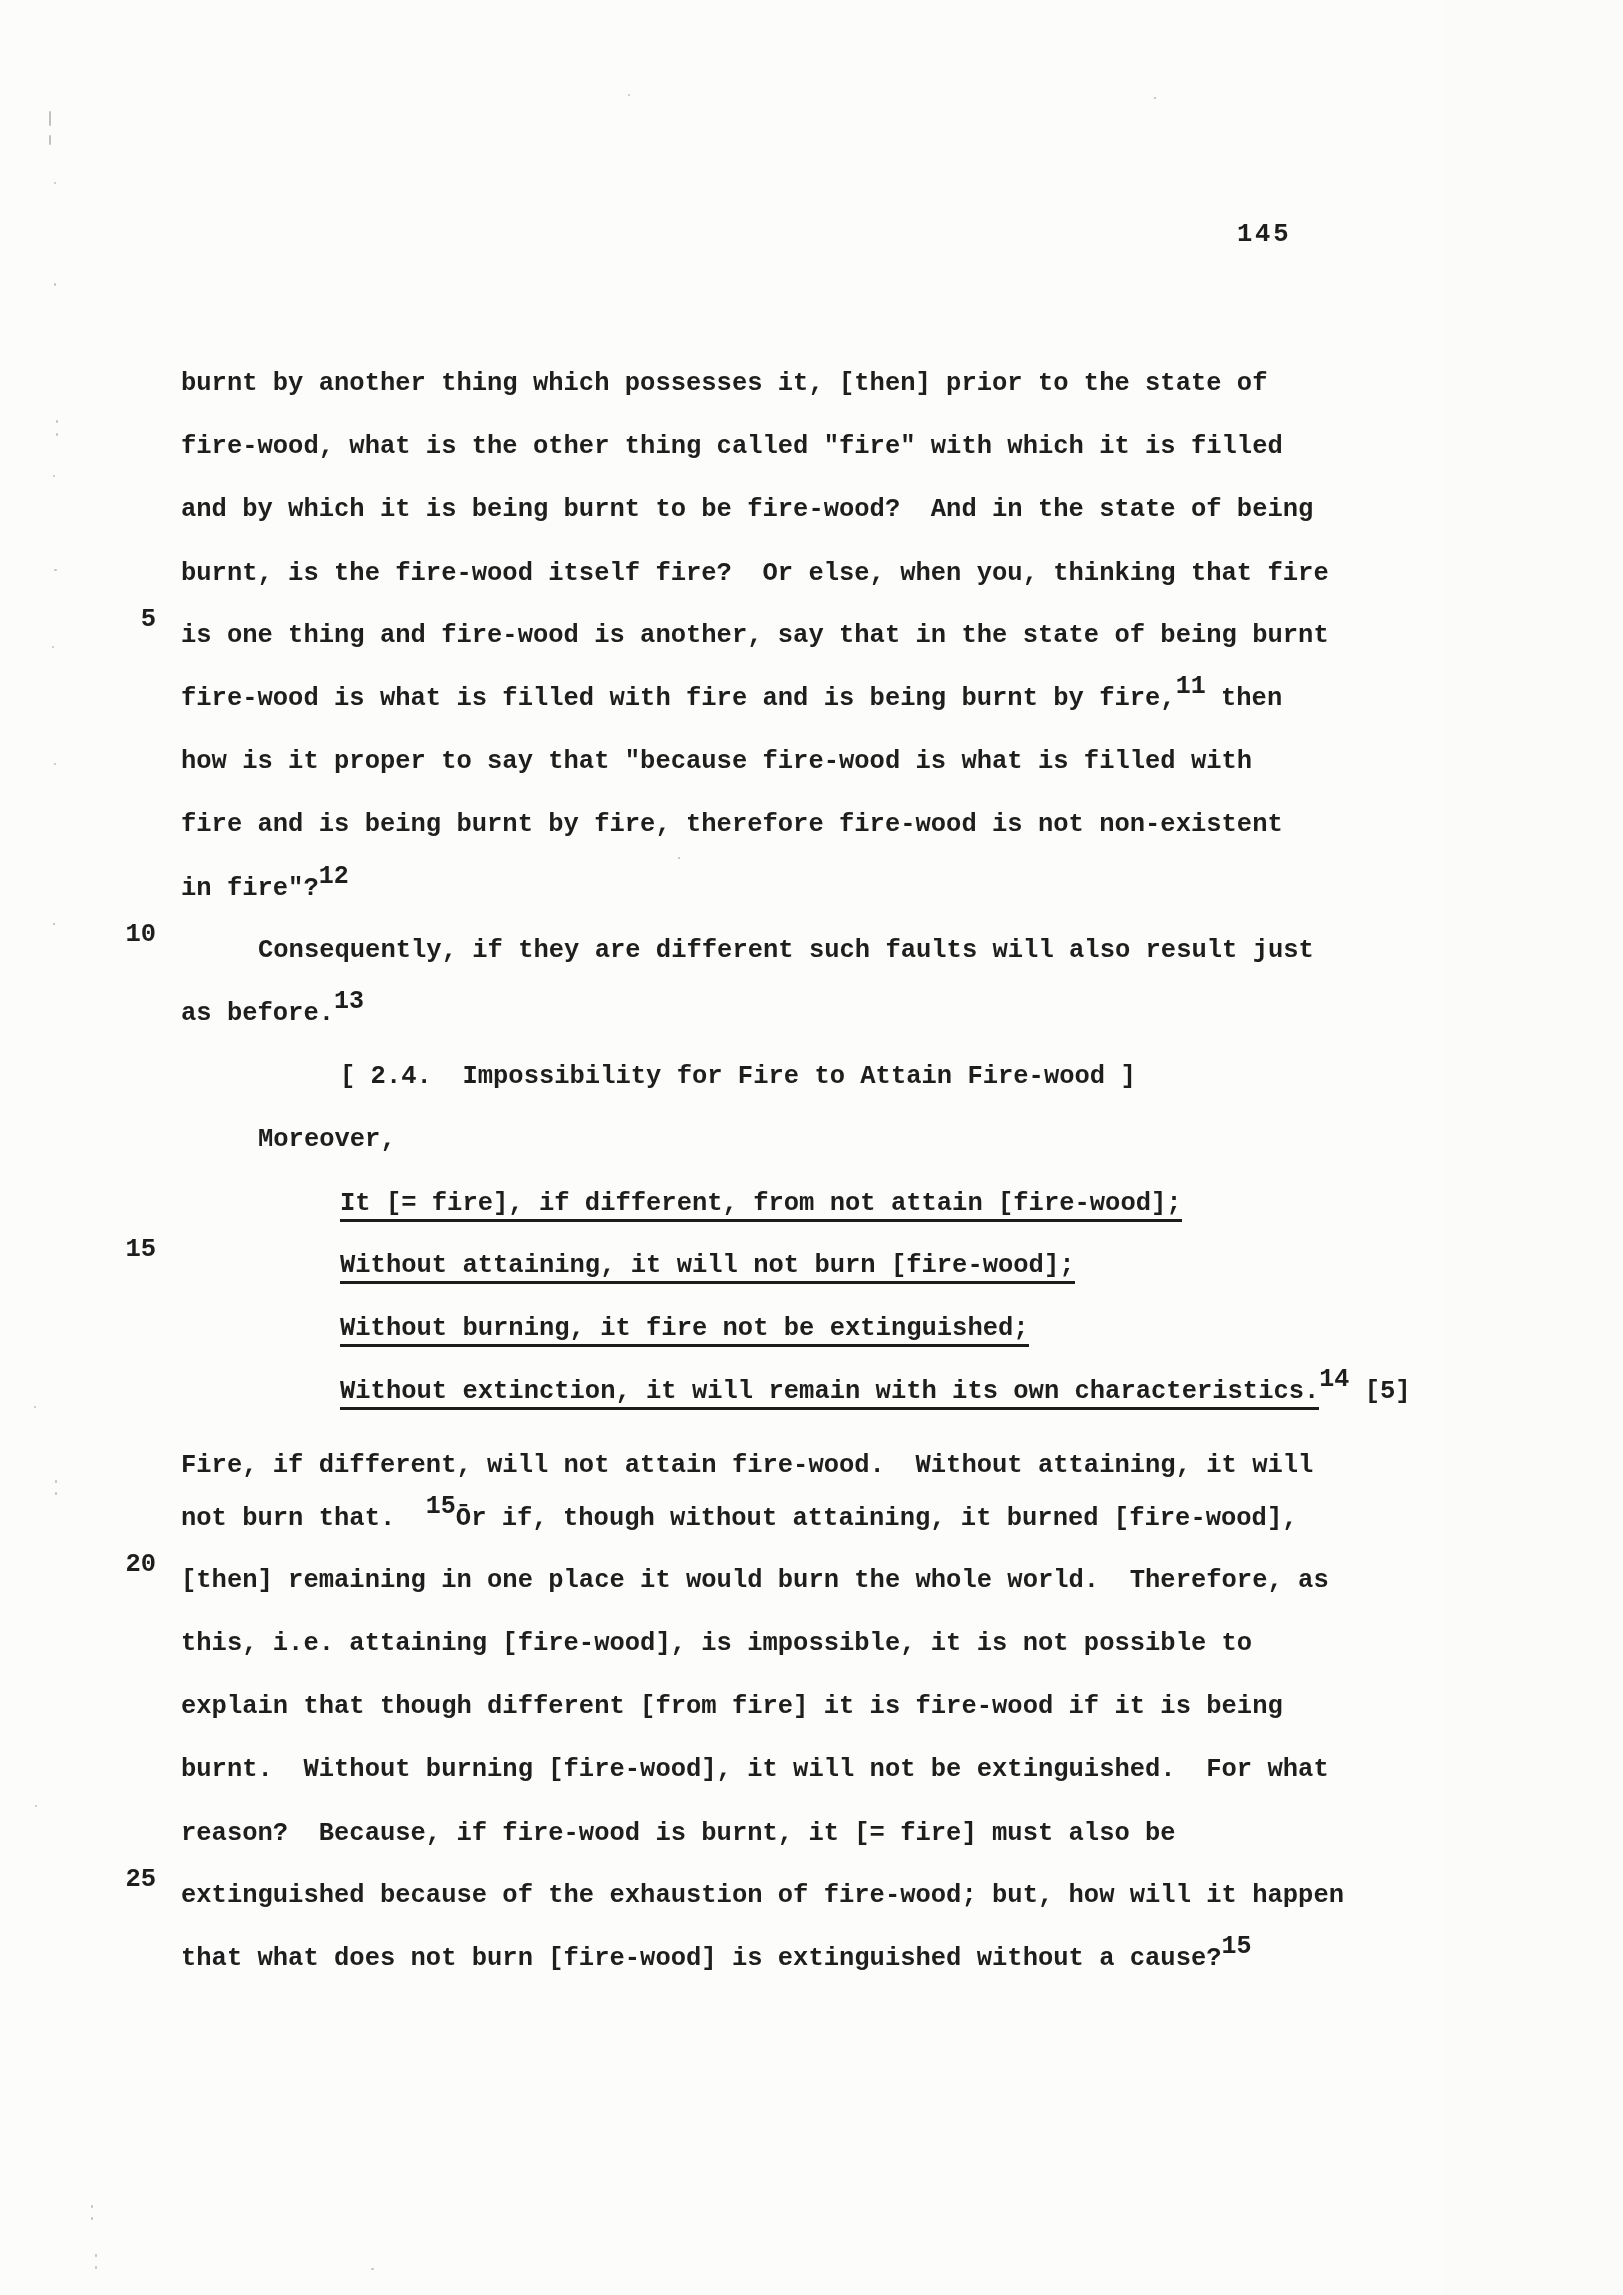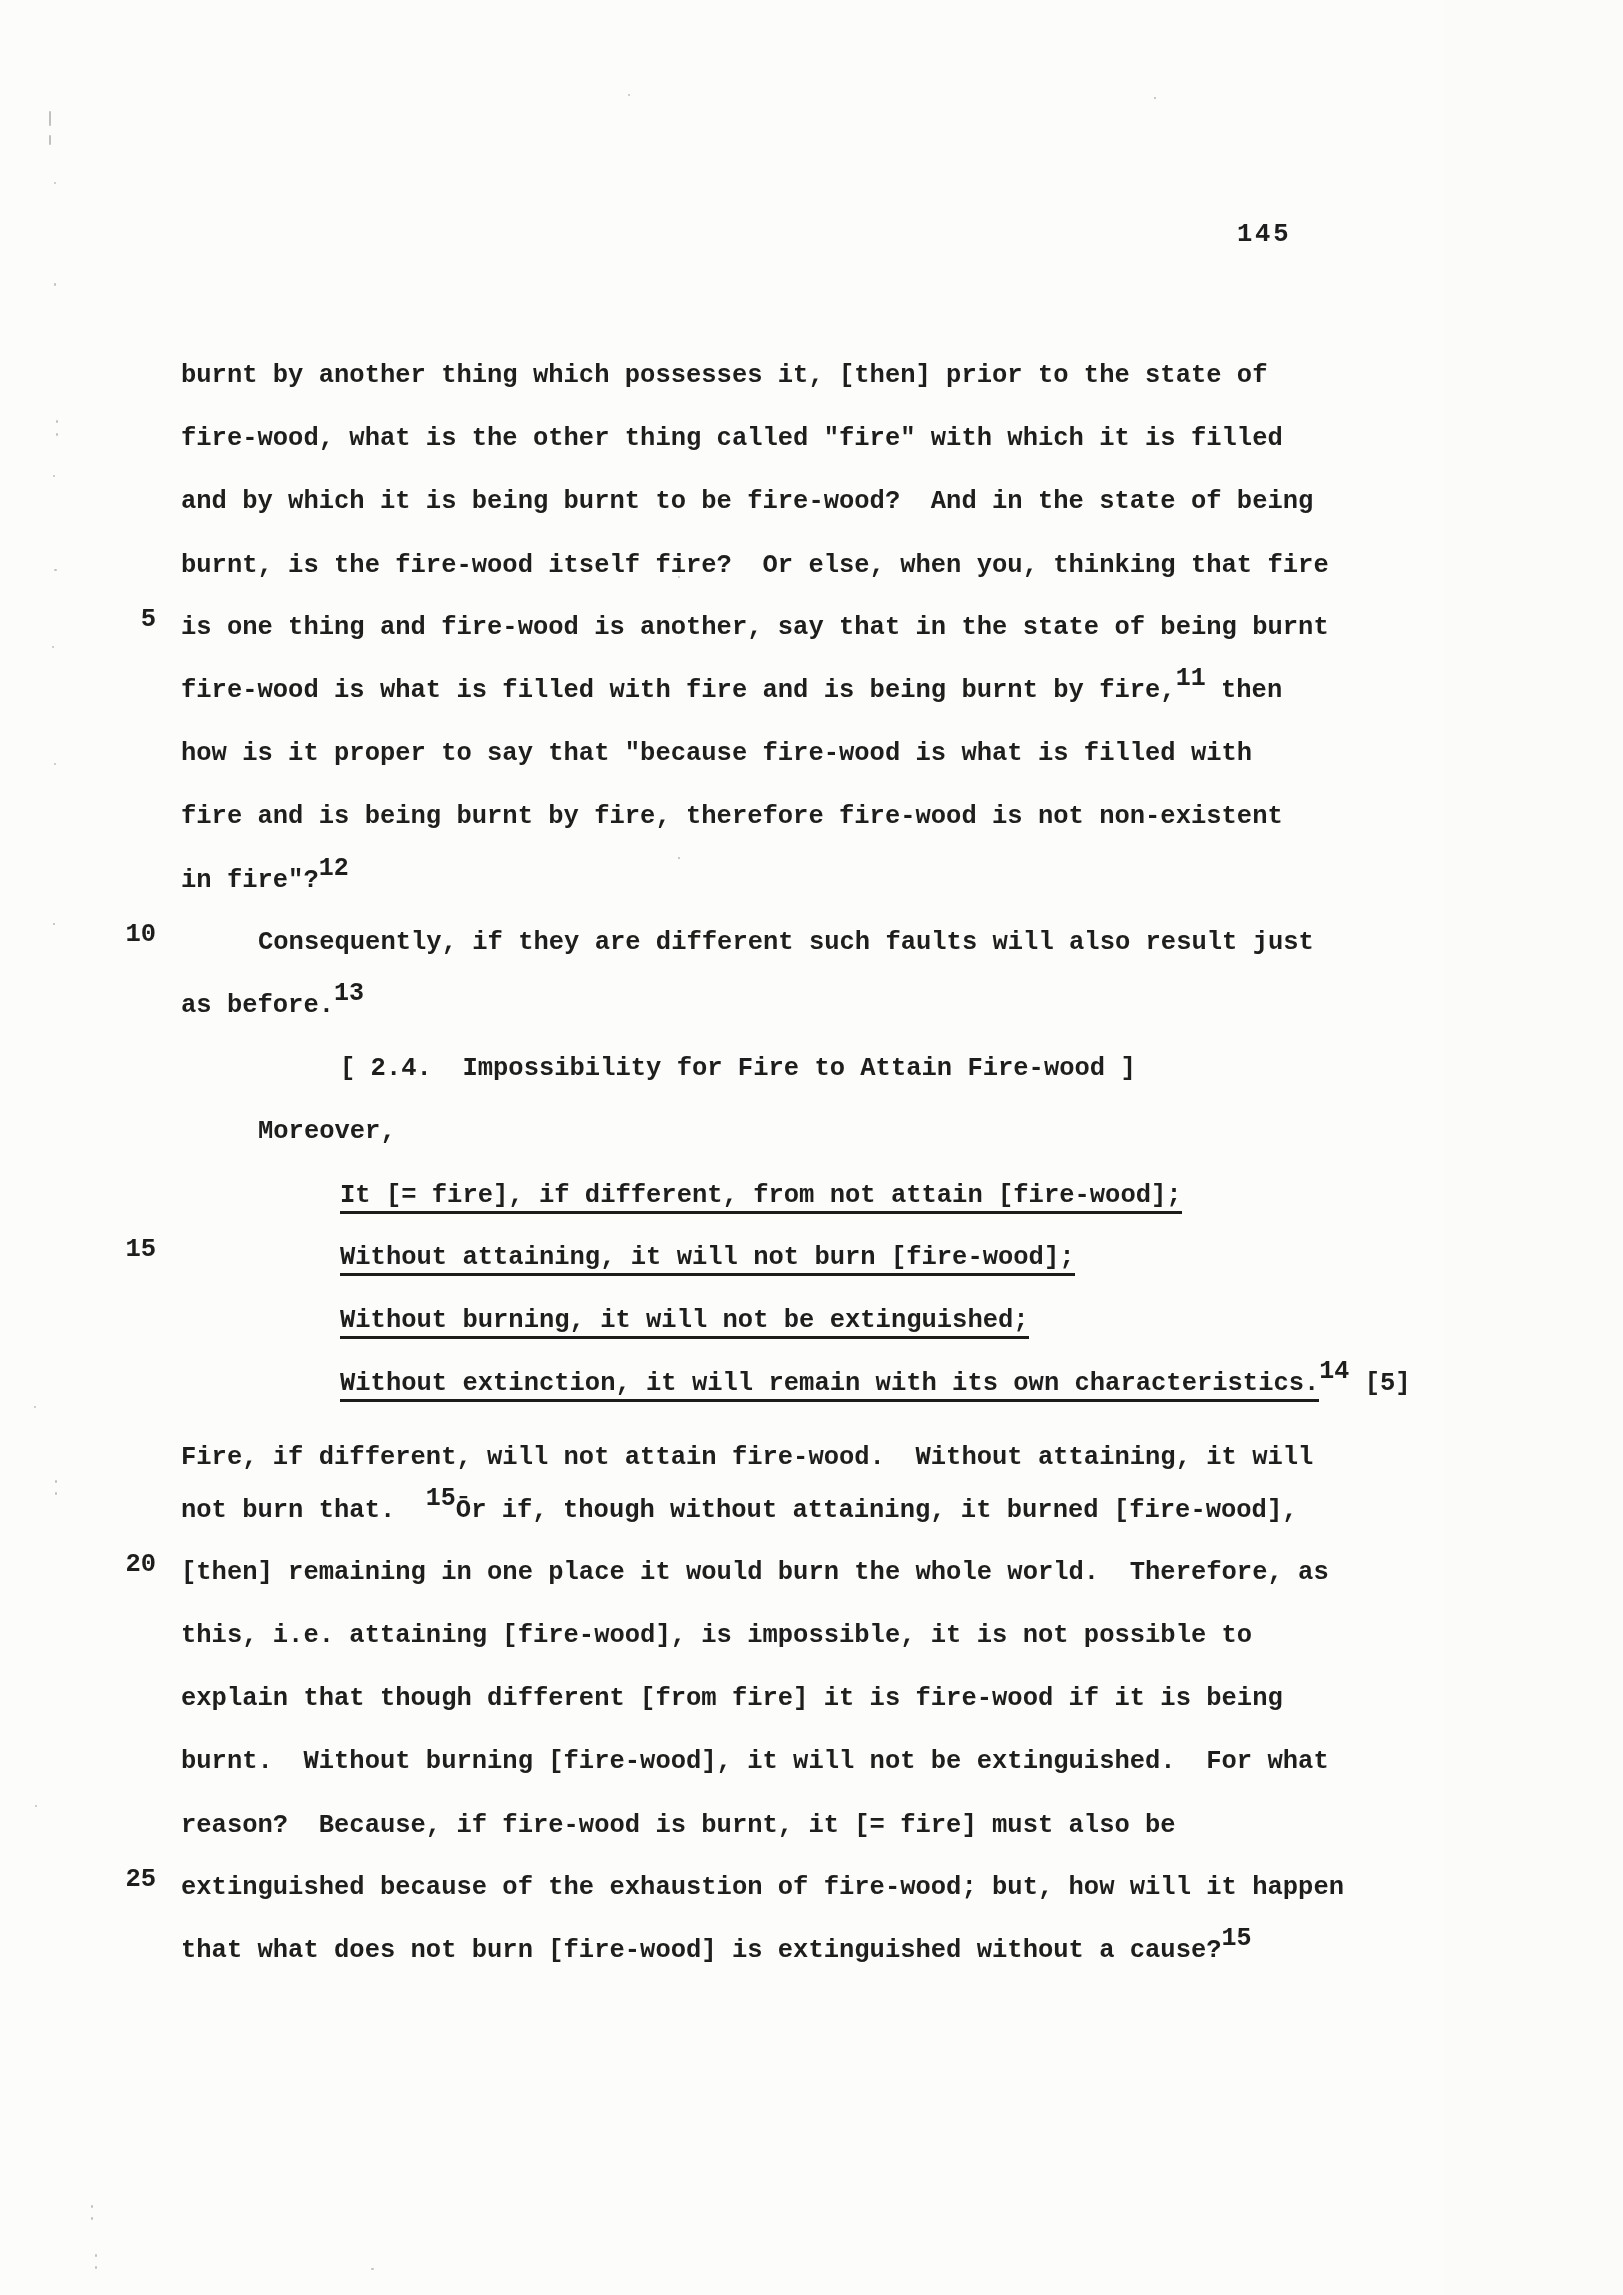--- a/index.html
+++ b/index.html
@@ -37,21 +37,21 @@
   .no {
     position: absolute;
     left: 113px;
     top: 0;
     width: 43px;
     text-align: right;
     white-space: pre;
   }
   .txt {
     position: absolute;
-    top: 8px;
+    top: 16px;
     left: 181px;
     white-space: pre;
     text-align: right;
   }
   .indent-para .txt  { left: 258px; }
   .indent-verse .txt { left: 340px; }
   .sup {
     position: relative;
     top: -12.5px;
     font-size: 25px;
@@ -118,21 +118,21 @@
         <span class="txt"><span>Moreover,</span></span>
       </div>
       <div class="line indent-verse" style="top: 1172px;">
         <span class="txt"><span class="u">It [= fire], if different, from not attain [fire-wood];</span></span>
       </div>
       <div class="line indent-verse" style="top: 1234px;">
         <span class="no">15</span>
         <span class="txt"><span class="u">Without attaining, it will not burn [fire-wood];</span></span>
       </div>
       <div class="line indent-verse" style="top: 1297px;">
-        <span class="txt"><span class="u">Without burning, it will not be extinguished;</span></span>
+        <span class="txt"><span class="u">Without burning, it fire not be extinguished;</span></span>
       </div>
       <div class="line indent-verse" style="top: 1360px;">
         <span class="txt"><span class="u">Without extinction, it will remain with its own characteristics.</span><span class="sup">14</span><span> [5]</span></span>
       </div>
       <div class="line indent-body" style="top: 1423px; margin-top: 11px;">
         <span class="txt"><span>Fire, if different, will not attain fire-wood.  Without attaining, it will</span></span>
       </div>
       <div class="line indent-body" style="top: 1487px;">
         <span class="txt"><span>not burn that.  </span><span class="sup">15</span><span>Ōr if, though without attaining, it burned [fire-wood],</span></span>
       </div>

